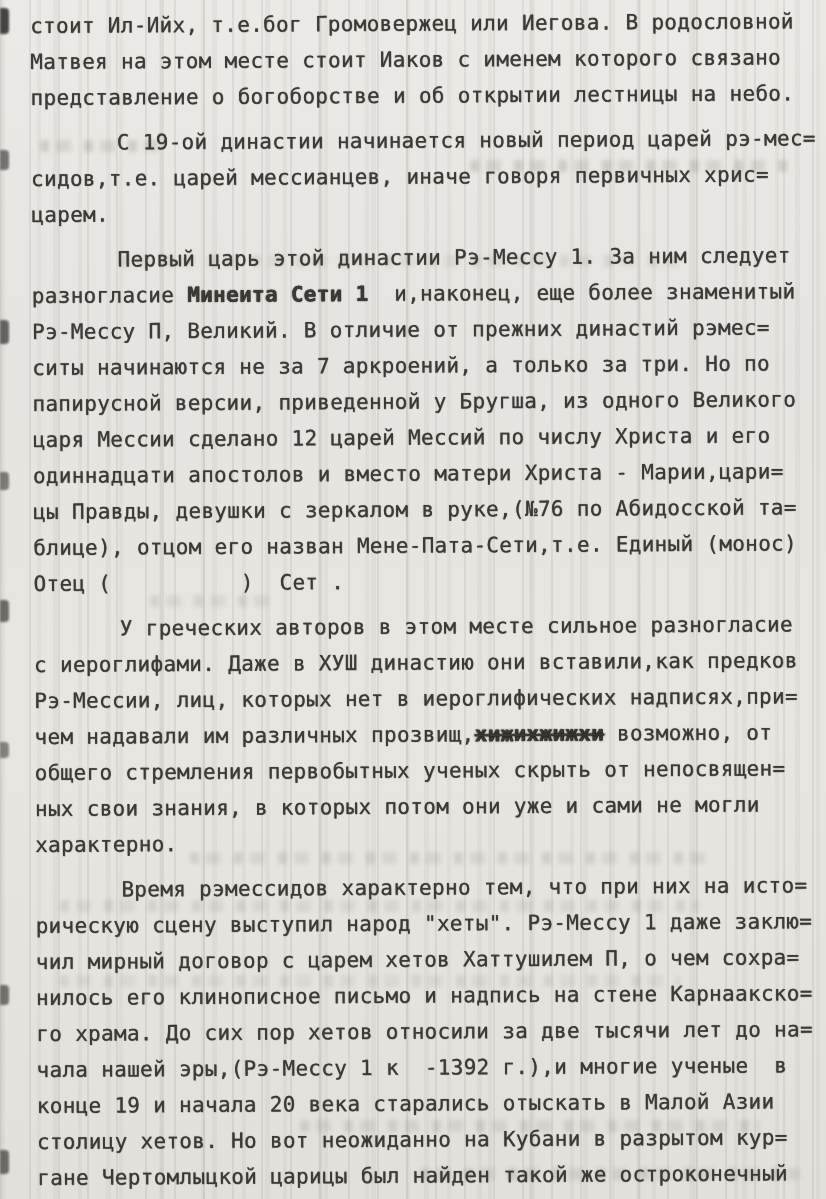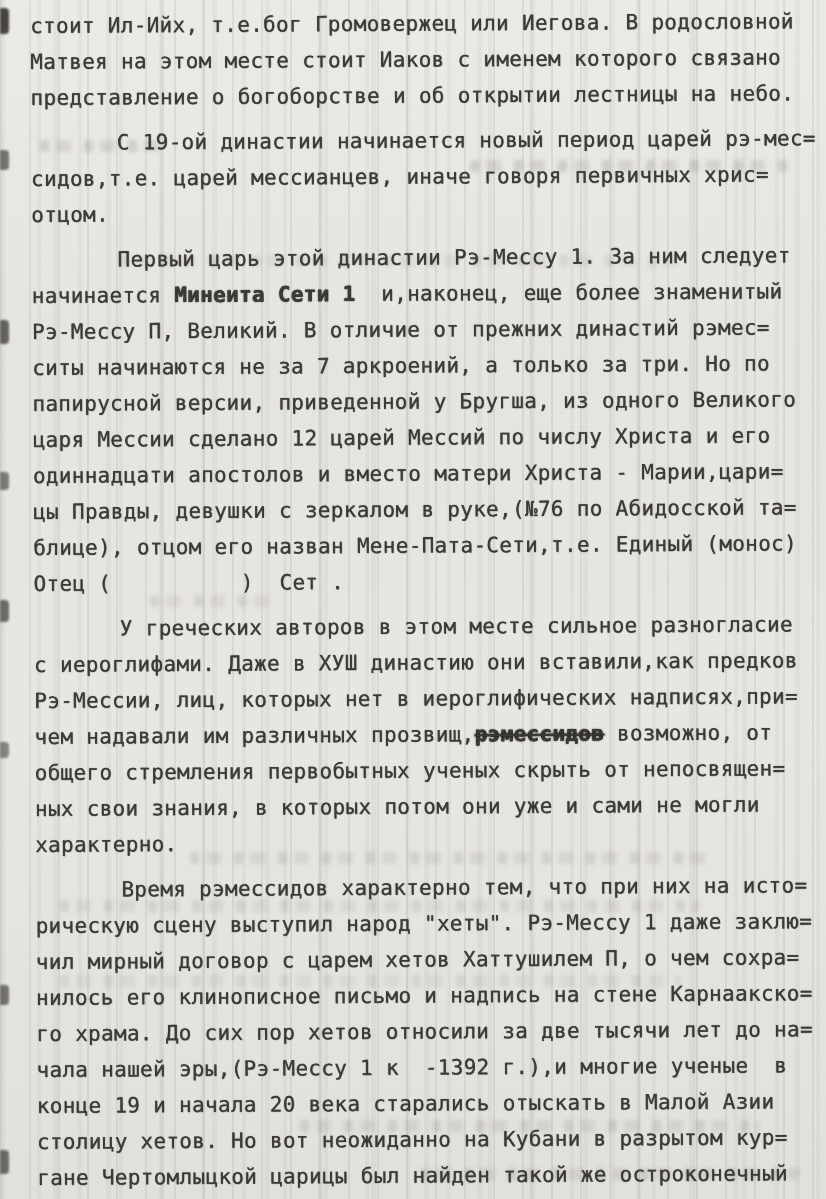--- a/index.html
+++ b/index.html
@@ -103,35 +103,35 @@
   <div class="edge-mark" style="top:742px; height:16px; opacity:.6;"></div>
   <div class="edge-mark" style="top:985px; height:20px; opacity:.7;"></div>
   <div class="edge-mark" style="top:1150px;height:24px; opacity:.75;"></div>
 
   <div class="textcol" id="textcol">
       <div class="line"><span class="seg-normal">стоит Ил-Ийх, т.е.бог Громовержец или Иегова. В родословной</span></div>
       <div class="line"><span class="seg-normal">Матвея на этом месте стоит Иаков с именем которого связано</span></div>
       <div class="line"><span class="seg-normal">представление о богоборстве и об открытии лестницы на небо.</span></div>
       <div class="line indent para-gap"><span class="seg-normal">С 19-ой династии начинается новый период царей рэ-мес=</span></div>
       <div class="line"><span class="seg-normal">сидов,т.е. царей мессианцев, иначе говоря первичных хрис=</span></div>
-      <div class="line"><span class="seg-normal">отцом.</span></div>
+      <div class="line"><span class="seg-normal">царем.</span></div>
       <div class="line indent para-gap"><span class="seg-normal">Первый царь этой династии Рэ-Мессу 1. За ним следует</span></div>
-      <div class="line"><span class="seg-normal">начинается </span><span class="seg-bold">Минеита Сети 1</span><span class="seg-normal">  и,наконец, еще более знаменитый</span></div>
+      <div class="line"><span class="seg-normal">разногласие </span><span class="seg-bold">Минеита Сети 1</span><span class="seg-normal">  и,наконец, еще более знаменитый</span></div>
       <div class="line"><span class="seg-normal">Рэ-Мессу П, Великий. В отличие от прежних династий рэмес=</span></div>
       <div class="line"><span class="seg-normal">ситы начинаются не за 7 аркроений, а только за три. Но по</span></div>
       <div class="line"><span class="seg-normal">папирусной версии, приведенной у Бругша, из одного Великого</span></div>
       <div class="line"><span class="seg-normal">царя Мессии сделано 12 царей Мессий по числу Христа и его</span></div>
       <div class="line"><span class="seg-normal">одиннадцати апостолов и вместо матери Христа - Марии,цари=</span></div>
       <div class="line"><span class="seg-normal">цы Правды, девушки с зеркалом в руке,(№76 по Абидосской та=</span></div>
       <div class="line"><span class="seg-normal">блице), отцом его назван Мене-Пата-Сети,т.е. Единый (монос)</span></div>
       <div class="line"><span class="seg-normal">Отец (          )  Сет .</span></div>
       <div class="line indent para-gap"><span class="seg-normal">У греческих авторов в этом месте сильное разногласие</span></div>
       <div class="line"><span class="seg-normal">с иероглифами. Даже в ХУШ династию они вставили,как предков</span></div>
       <div class="line"><span class="seg-normal">Рэ-Мессии, лиц, которых нет в иероглифических надписях,при=</span></div>
-      <div class="line"><span class="seg-normal">чем надавали им различных прозвищ,</span><span class="seg-strike">рэмессидов</span><span class="seg-normal"> возможно, от</span></div>
+      <div class="line"><span class="seg-normal">чем надавали им различных прозвищ,</span><span class="seg-strike">хижихжижхи</span><span class="seg-normal"> возможно, от</span></div>
       <div class="line"><span class="seg-normal">общего стремления первобытных ученых скрыть от непосвящен=</span></div>
       <div class="line"><span class="seg-normal">ных свои знания, в которых потом они уже и сами не могли</span></div>
       <div class="line"><span class="seg-normal">характерно.</span></div>
       <div class="line indent para-gap"><span class="seg-normal">Время рэмессидов характерно тем, что при них на исто=</span></div>
       <div class="line"><span class="seg-normal">рическую сцену выступил народ "хеты". Рэ-Мессу 1 даже заклю=</span></div>
       <div class="line"><span class="seg-normal">чил мирный договор с царем хетов Хаттушилем П, о чем сохра=</span></div>
       <div class="line"><span class="seg-normal">нилось его клинописное письмо и надпись на стене Карнаакско=</span></div>
       <div class="line"><span class="seg-normal">го храма. До сих пор хетов относили за две тысячи лет до на=</span></div>
       <div class="line"><span class="seg-normal">чала нашей эры,(Рэ-Мессу 1 к  -1392 г.),и многие ученые  в</span></div>
       <div class="line"><span class="seg-normal">конце 19 и начала 20 века старались отыскать в Малой Азии</span></div>

